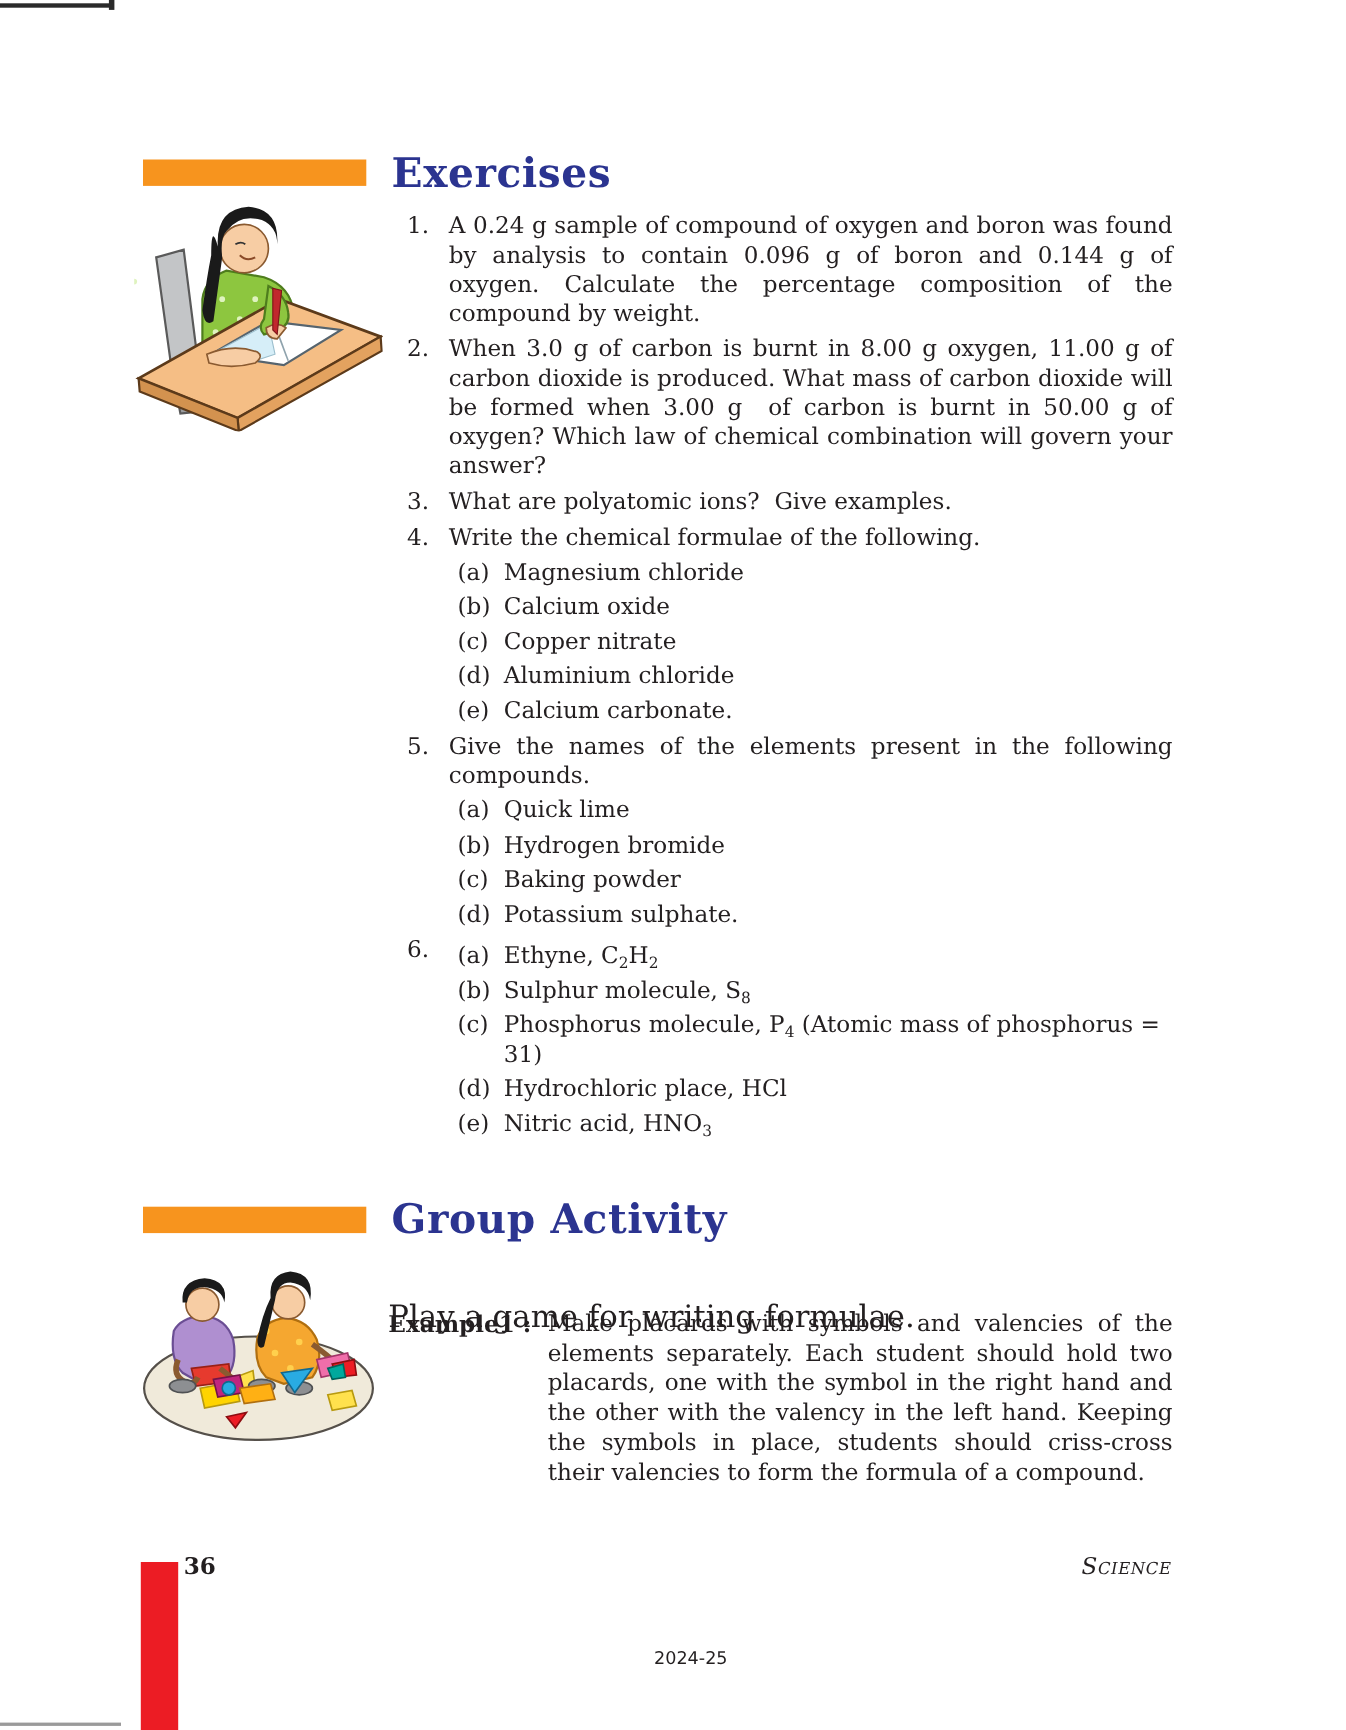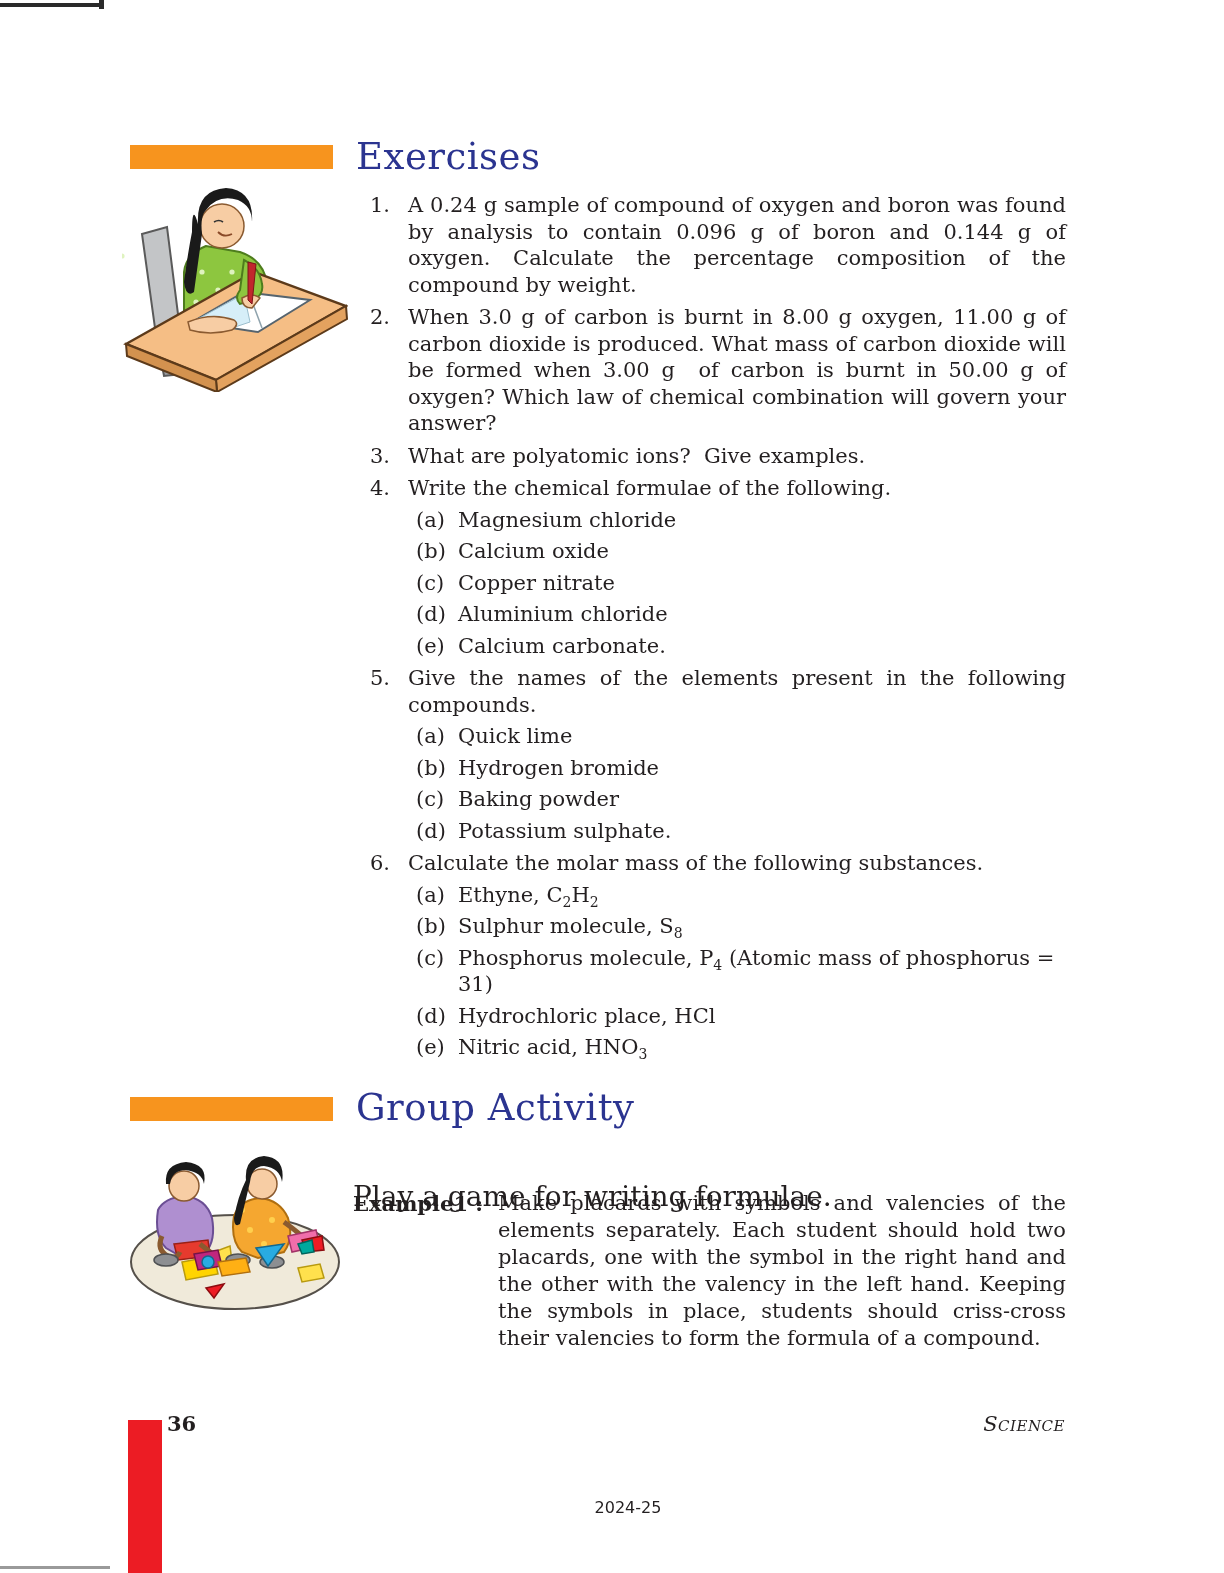--- a/index.html
+++ b/index.html
@@ -13,21 +13,21 @@
   .artifact-top-v{position:absolute;left:99px;top:0;width:5px;height:9px;background:#2a2a2a;}
   .artifact-bottom{position:absolute;left:0;top:1566px;width:110px;height:3px;background:#9a9a9a;}
 
   
   .accent-bar{position:absolute;left:130px;width:203px;height:24px;}
   .bar-exercises{top:145px;}
   .bar-group{top:1097px;}
 
   .section-title{
     position:absolute;left:356px;margin:0;
-    font-weight:normal;font-size:37px;line-height:40px;letter-spacing:0.5px;
+    font-weight:bold;font-size:37px;line-height:40px;letter-spacing:0.5px;
   }
   .title-exercises{top:137px;}
   .title-group{top:1088px;}
 
   
   .illus{position:absolute;left:122px;}
   .illus-girl{top:172px;width:226px;height:220px;}
   .illus-children{top:1140px;width:226px;height:176px;}
 
   
@@ -188,21 +188,20 @@
   <div class="subitem">
     <span class="sublabel">(d)</span>
     <span class="subtext">Potassium sulphate.</span>
   </div>
 </div>
   </div>
 
   <div class="question">
     <div class="qnum">6.</div>
     <div class="qbody">
-      <div class="qtext">Calculate the molar mass of the following substances.</div>
 
   <div class="subitem">
     <span class="sublabel">(a)</span>
     <span class="subtext">Ethyne, C<sub>2</sub>H<sub>2</sub></span>
   </div>
 
   <div class="subitem">
     <span class="sublabel">(b)</span>
     <span class="subtext">Sulphur molecule, S<sub>8</sub></span>
   </div>

